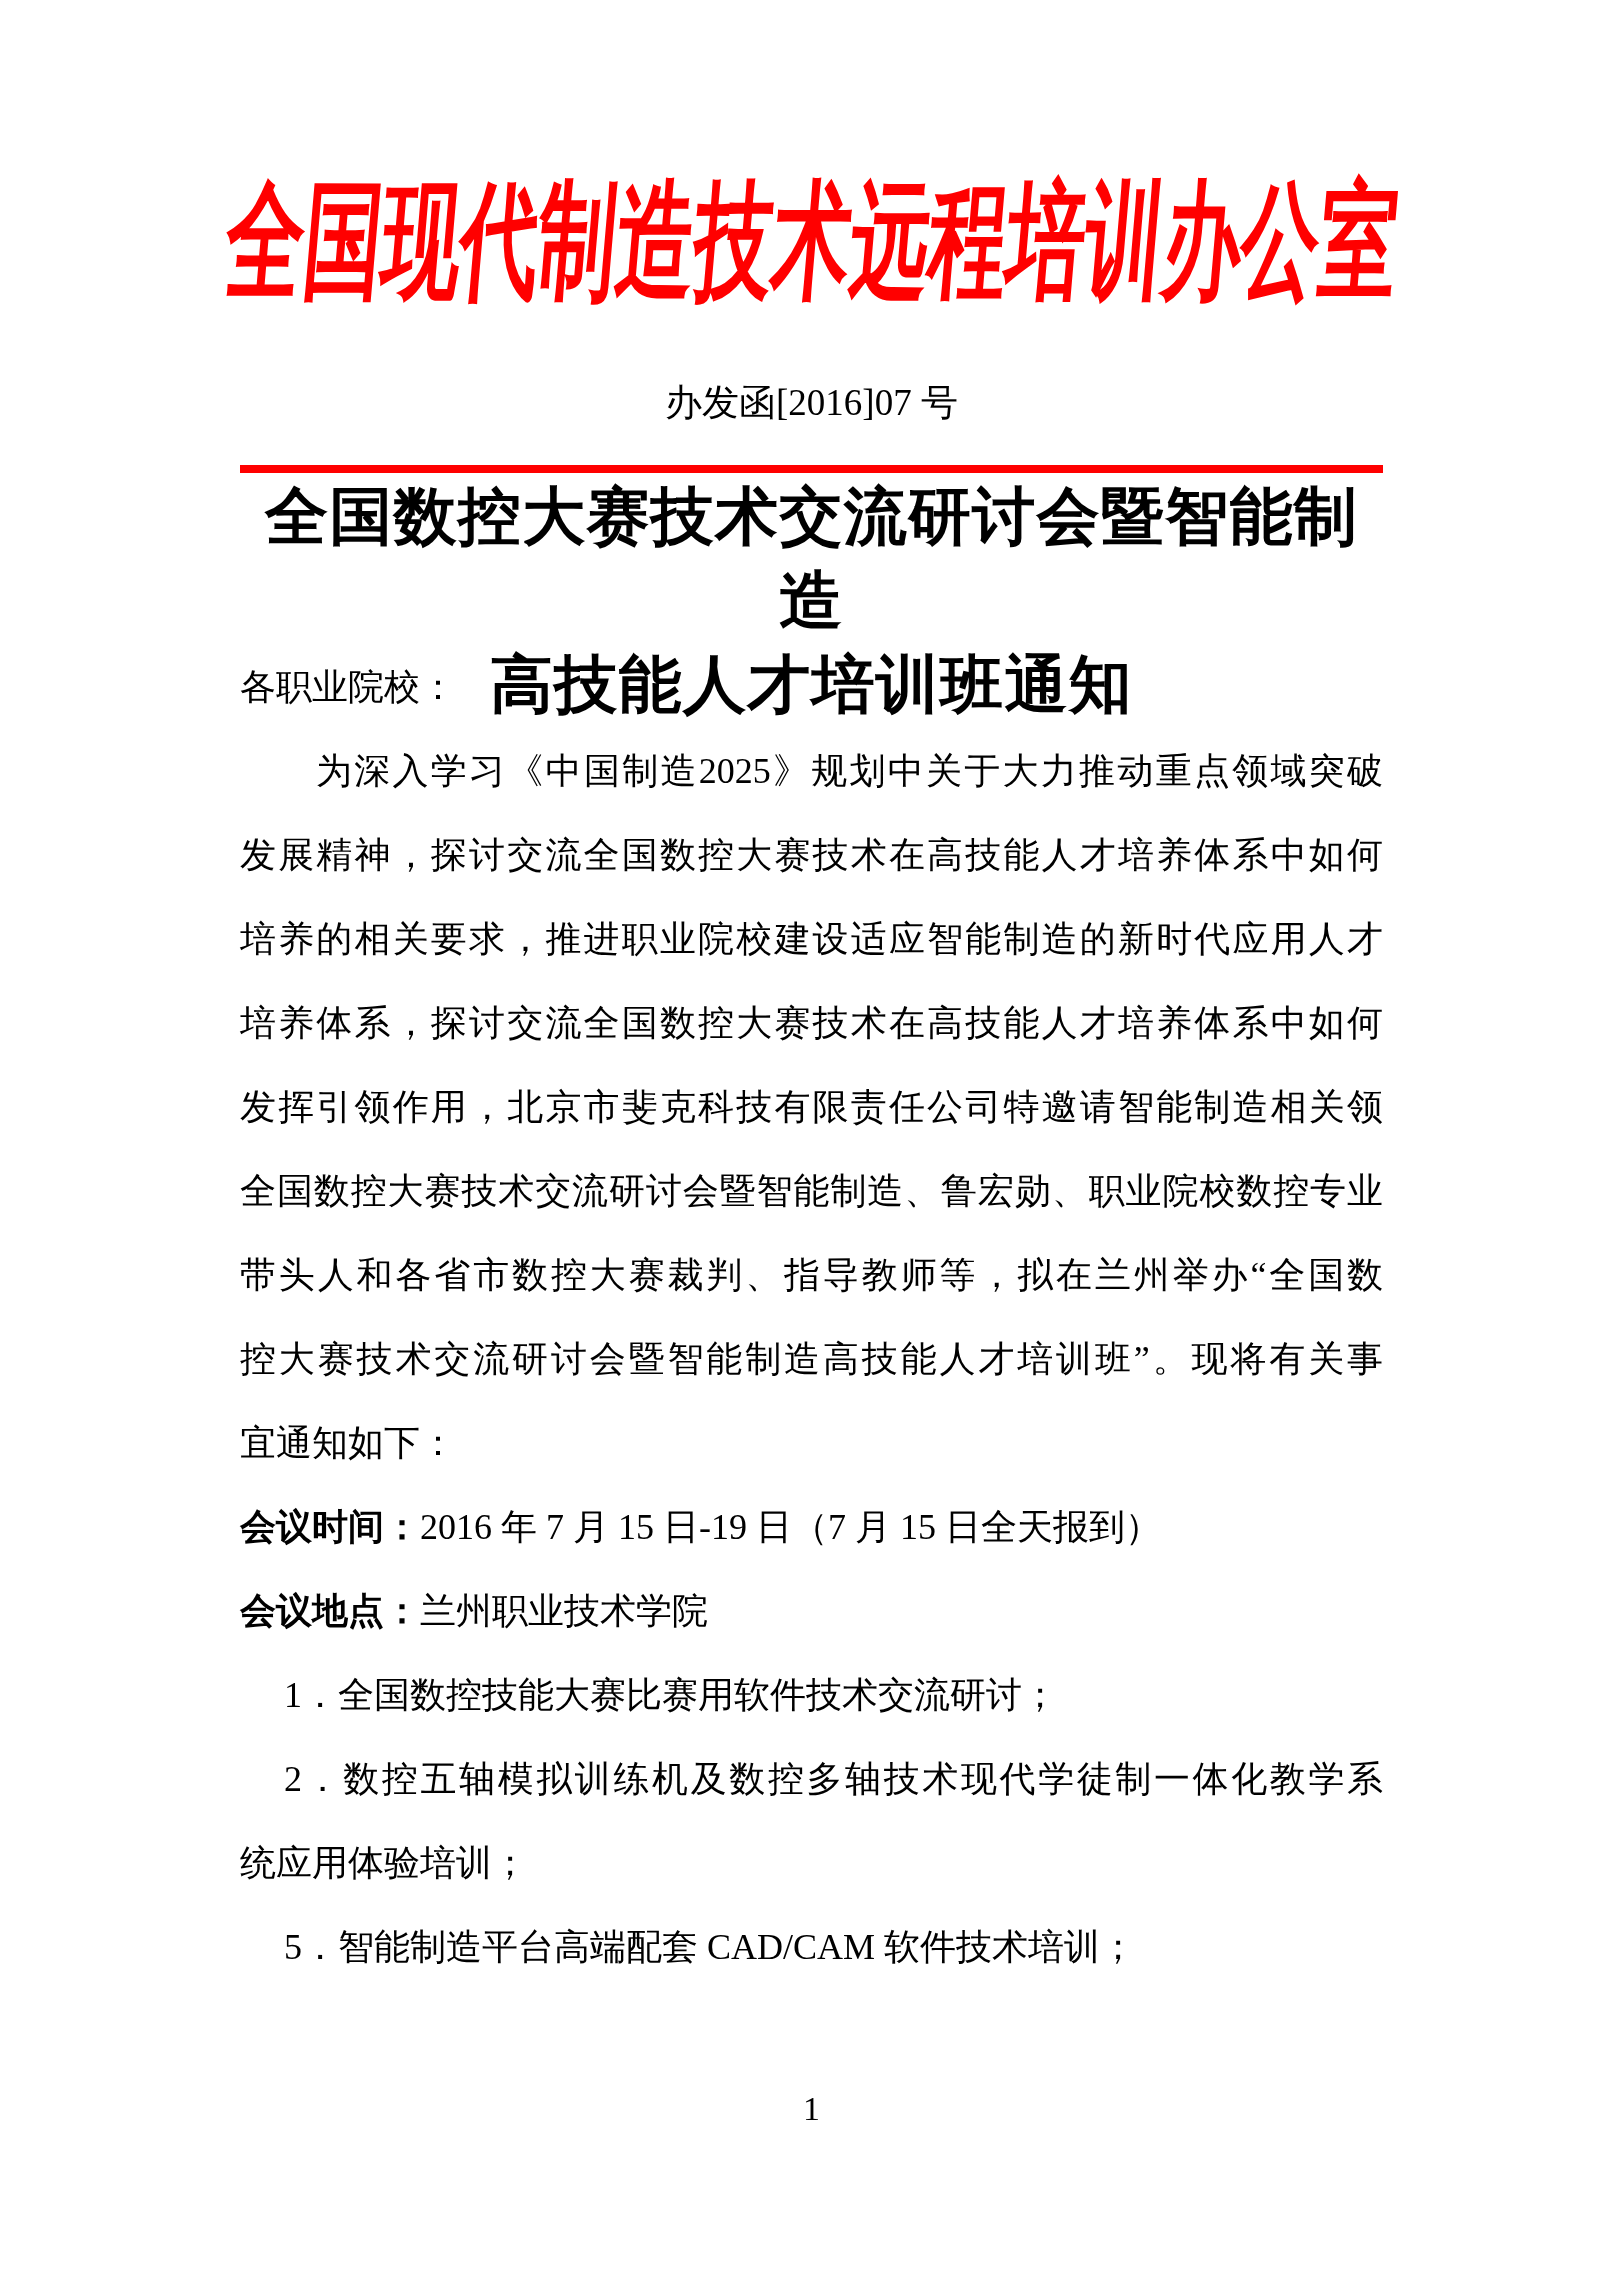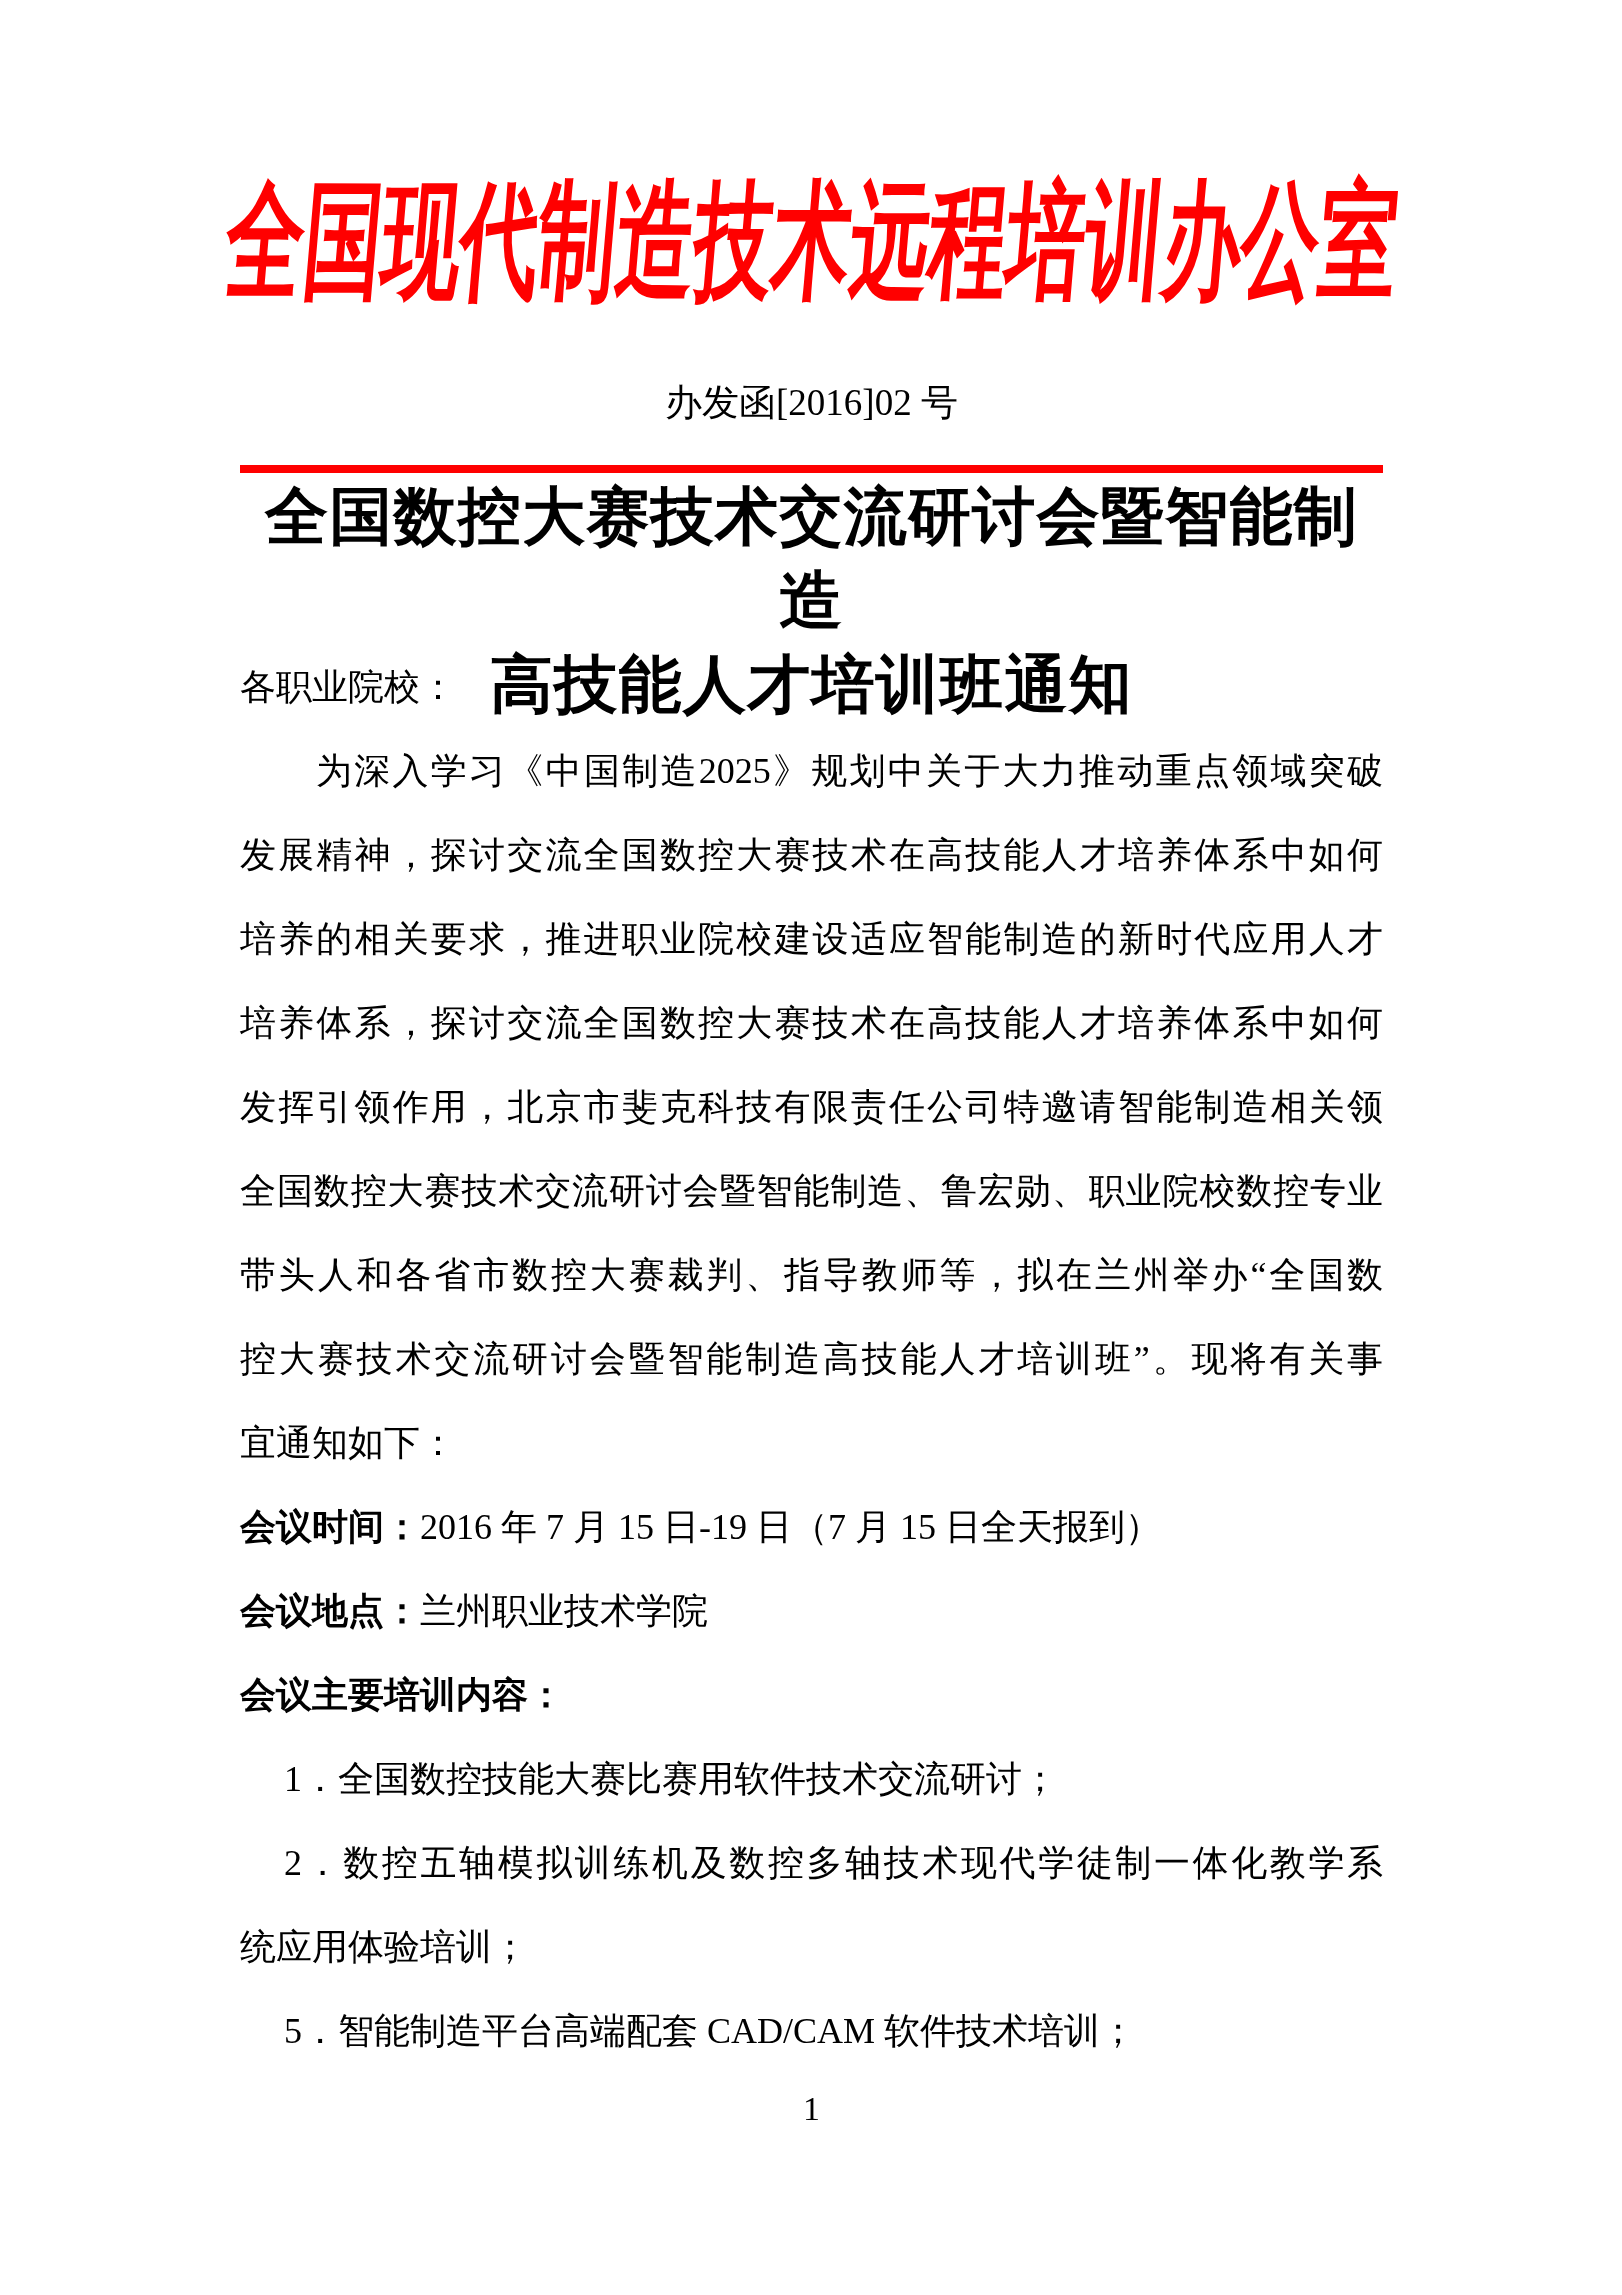--- a/index.html
+++ b/index.html
@@ -93,21 +93,21 @@
     line-height: 39px;
   }
 </style>
 </head>
 <body style="background: rgb(255, 255, 255); color: rgb(0, 0, 0);">
 
 <div class="header-title" style="color: rgb(255, 0, 0);">
   <span class="stretch">全国现代制造技术远程培训办公室</span>
 </div>
 
-<div class="doc-number">办发函[2016]02 号</div>
+<div class="doc-number">办发函[2016]07 号</div>
 
 <div class="red-divider" style="background: rgb(255, 0, 0);"></div>
 
 <div class="notice-title">
   <div>全国数控大赛技术交流研讨会暨智能制造</div>
   <div>高技能人才培训班通知</div>
 </div>
 
 <div class="body-text">
     <div class="body-line"><span>各职业院校：</span></div>
@@ -115,21 +115,20 @@
     <div class="body-line justify"><span>发展精神，探讨交流全国数控大赛技术在高技能人才培养体系中如何</span></div>
     <div class="body-line justify"><span>培养的相关要求，推进职业院校建设适应智能制造的新时代应用人才</span></div>
     <div class="body-line justify"><span>培养体系，探讨交流全国数控大赛技术在高技能人才培养体系中如何</span></div>
     <div class="body-line justify"><span>发挥引领作用，北京市斐克科技有限责任公司特邀请智能制造相关领</span></div>
     <div class="body-line justify"><span>全国数控大赛技术交流研讨会暨智能制造、鲁宏勋、职业院校数控专业</span></div>
     <div class="body-line justify"><span>带头人和各省市数控大赛裁判、指导教师等，拟在兰州举办“全国数</span></div>
     <div class="body-line justify"><span>控大赛技术交流研讨会暨智能制造高技能人才培训班”。现将有关事</span></div>
     <div class="body-line"><span>宜通知如下：</span></div>
     <div class="body-line"><span class="label">会议时间：</span><span>2016 年 7 月 15 日-19 日（7 月 15 日全天报到）</span></div>
     <div class="body-line"><span class="label">会议地点：</span><span>兰州职业技术学院</span></div>
-    <div class="body-line"><span class="label">会议主要培训内容：</span><span></span></div>
     <div class="body-line" style="padding-left: 44px;"><span>1．全国数控技能大赛比赛用软件技术交流研讨；</span></div>
     <div class="body-line justify" style="padding-left: 44px;"><span>2．数控五轴模拟训练机及数控多轴技术现代学徒制一体化教学系</span></div>
     <div class="body-line"><span>统应用体验培训；</span></div>
     <div class="body-line" style="padding-left: 44px;"><span>5．智能制造平台高端配套 CAD/CAM 软件技术培训；</span></div>
   </div>
 
 <div class="page-number">1</div>
 
 
 </body></html>

